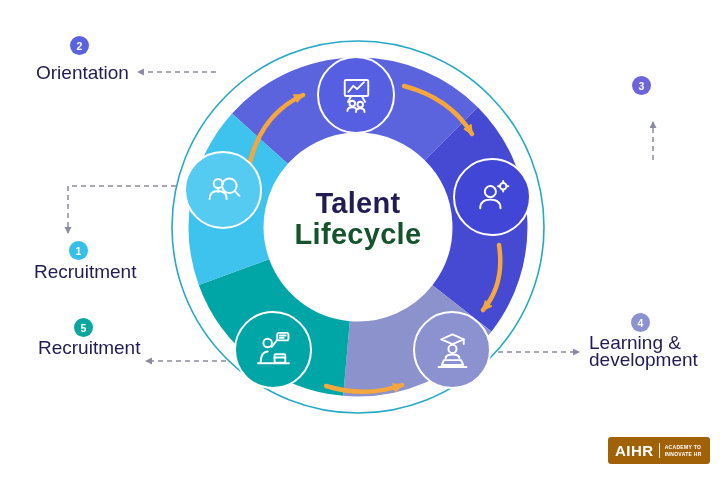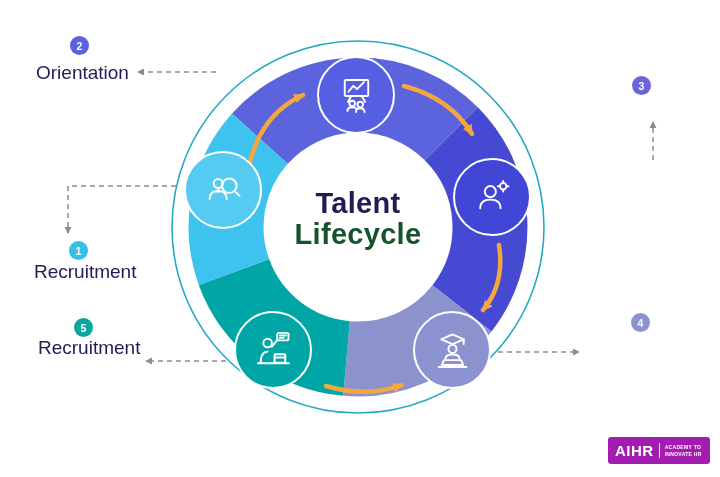--- a/index.html
+++ b/index.html
@@ -31,21 +31,21 @@
   #circle-learning{left:413px;top:311px;background:#8c92cf;}
   #circle-offboarding{left:234px;top:311px;background:#00a5a6;}
   #circle-recruitment{left:184px;top:151px;background:#55cbf2;}
   .icon-circle svg{width:47px;height:47px;}
 
   #center-title{position:absolute;left:238px;top:188px;width:240px;text-align:center;
                 font-weight:bold;font-size:29px;line-height:31px;letter-spacing:.3px;}
   #center-title .t-navy{color:#221b54;}
   #center-title .t-purple{color:#14532d;}
 
-  #logo{position:absolute;left:608px;top:437px;width:102px;height:27px;background:#a21caf;
+  #logo{position:absolute;left:608px;top:437px;width:102px;height:27px;background:#a16207;
         border-radius:3px;display:flex;align-items:center;padding:0 7px;box-sizing:border-box;
         color:#fff;}
   #logo .brand{font-size:15px;font-weight:bold;letter-spacing:.5px;}
   #logo .logo-divider{width:1px;height:15px;background:rgba(255,255,255,.9);margin:0 5px;}
   #logo .tagline{font-size:5px;line-height:6.5px;font-weight:bold;letter-spacing:.3px;}
 </style>
 </head>
 <body>
 
 <div id="canvas">
@@ -151,20 +151,24 @@
   <div class="badge" id="badge-3">3</div>
   <div class="badge" id="badge-4">4</div>
   <div class="badge" id="badge-5">5</div>
 
   <div class="stage-label" id="label-recruitment">
     <div>Recruitment</div>
   </div>
   <div class="stage-label" id="label-orientation">
     <div>Orientation</div>
   </div>
+  <div class="stage-label" id="label-learning">
+    <div>Learning &amp;</div>
+    <div>development</div>
+  </div>
   <div class="stage-label" id="label-offboarding">
     <div>Recruitment</div>
   </div>
 
   <div id="center-title">
     <div class="t-navy">Talent</div>
     <div class="t-purple">Lifecycle</div>
   </div>
 
   <div id="logo">

